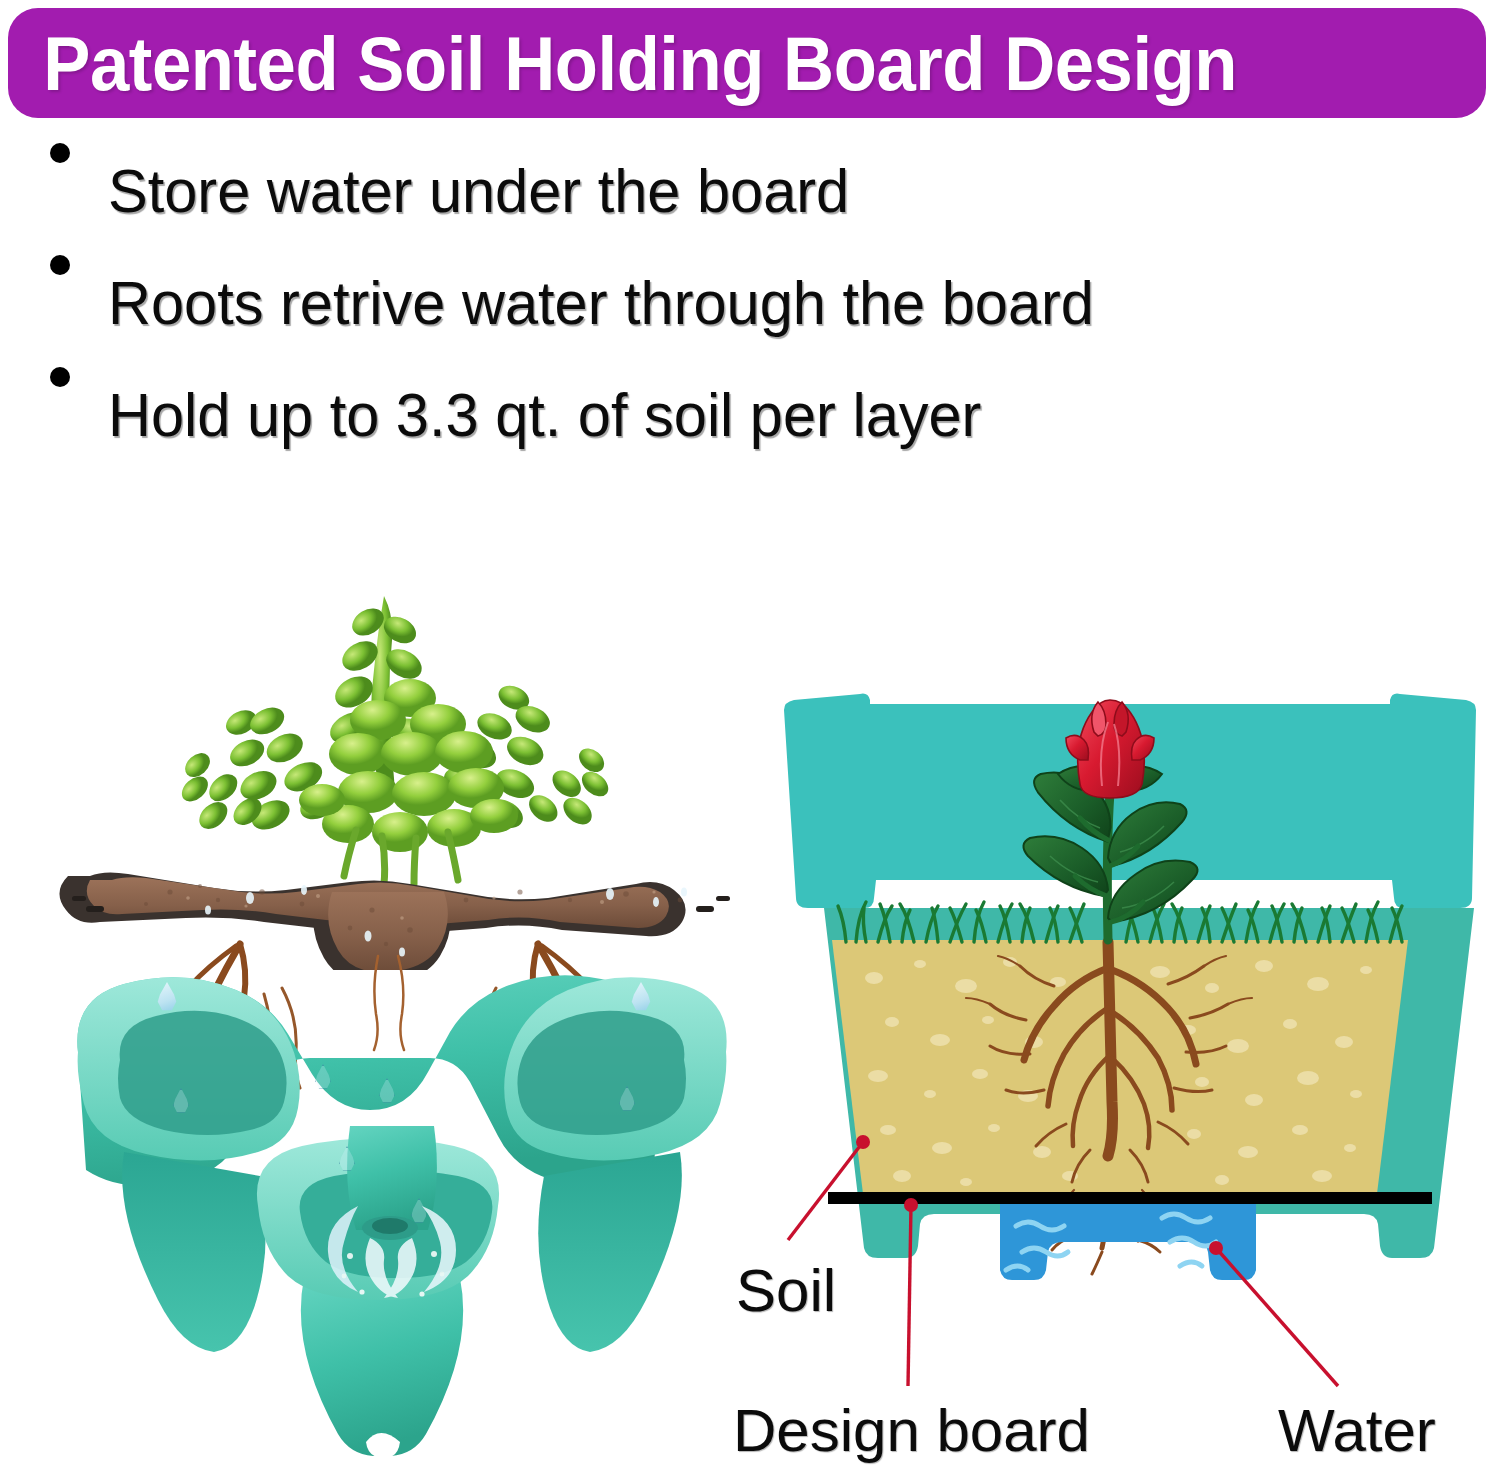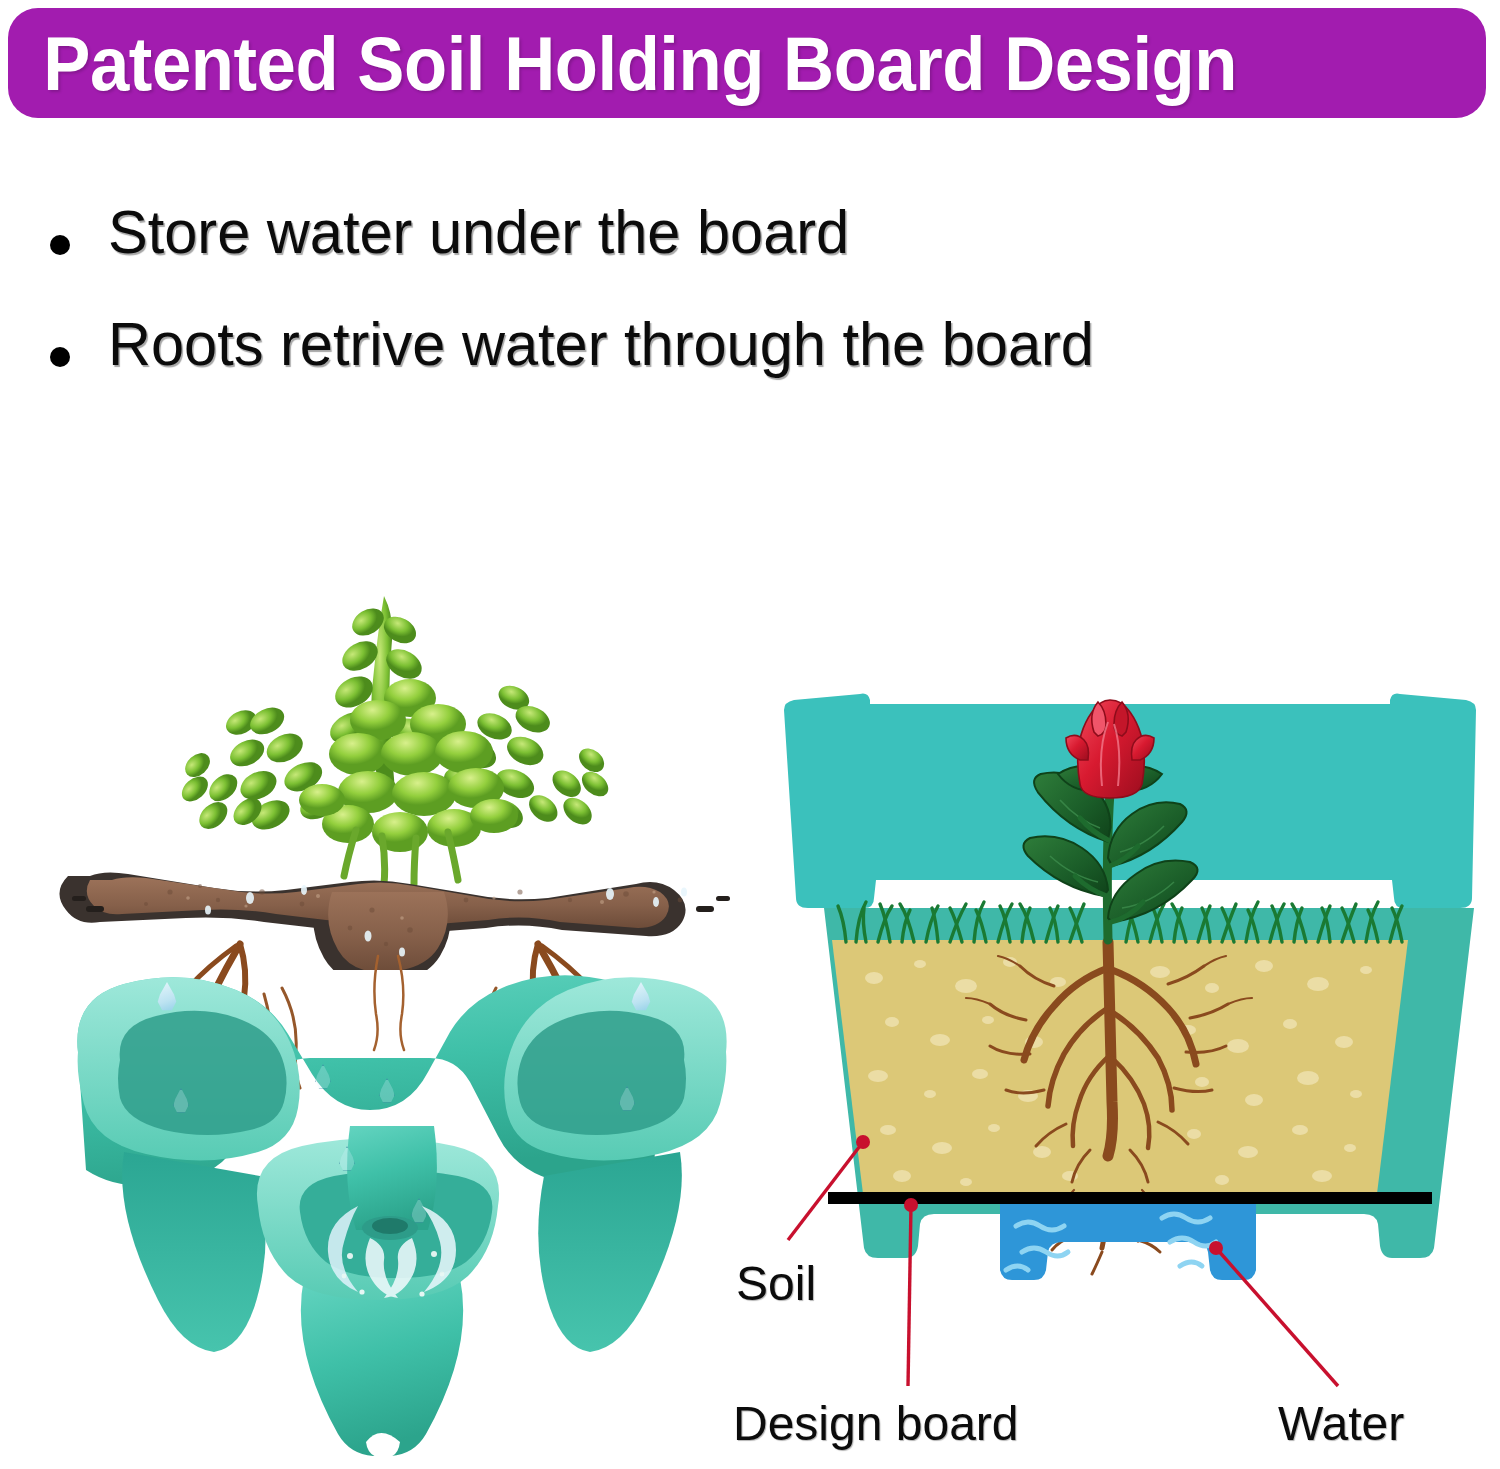--- a/index.html
+++ b/index.html
@@ -14,21 +14,21 @@
   }
   #banner-title {
     color:#ffffff; font-size:76px; font-weight:bold;
     letter-spacing:-0.5px; padding-left:38px; white-space:nowrap;
     transform:scaleX(0.93); transform-origin:left center;
     text-shadow:2px 2px 3px rgba(0,0,0,0.18);
   }
 
   
   #bullets { position:absolute; left:50px; top:155px; width:1420px; }
-  .blt { display:flex; align-items:flex-end; height:112px; }
+  .blt { display:flex; align-items:flex-start; height:112px; }
   .blt-dot {
     width:20px; height:20px; border-radius:50%; background:#000;
     flex:0 0 20px; margin-right:38px; position:relative; top:-12px;
   }
   .blt-txt {
     font-size:62px; color:#0b0b0b; white-space:nowrap;
     transform:scaleX(0.96); transform-origin:left center;
     text-shadow:1.5px 1.5px 1px rgba(0,0,0,0.35);
   }
 
@@ -57,21 +57,21 @@
     border:2px solid rgba(20,110,140,0.55); background:rgba(220,245,255,0.25);
     clip-path:polygon(50% 0%,82% 42%,92% 66%,72% 94%,28% 94%,8% 66%,18% 42%);
   }
 
   
   #diagram { position:absolute; left:770px; top:690px; width:720px; height:640px; }
   #diagram svg { width:100%; height:100%; display:block; overflow:visible; }
 
   
   .clabel {
-    position:absolute; font-size:48px; color:#0b0b0b; white-space:nowrap;
+    position:absolute; font-size:60px; color:#0b0b0b; white-space:nowrap;
     text-shadow:1px 1px 1px rgba(0,0,0,0.3);
   }
   #lab-soil { left:736px; top:1256px; }
   #lab-board { left:733px; top:1396px; }
   #lab-water { left:1278px; top:1396px; }
 
   #leaders { position:absolute; left:0; top:0; width:1500px; height:1469px; pointer-events:none; }
 </style>
 </head>
 <body>
@@ -81,20 +81,24 @@
 </div>
 
 <div id="bullets">
   <div class="blt">
     <span class="blt-dot"></span>
     <span class="blt-txt">Store water under the board</span>
   </div>
   <div class="blt">
     <span class="blt-dot"></span>
     <span class="blt-txt">Roots retrive water through the board</span>
+  </div>
+  <div class="blt">
+    <span class="blt-dot"></span>
+    <span class="blt-txt">Hold up to 3.3 qt. of soil per layer</span>
   </div>
 </div>
 
 <div id="photo">
 
   <svg style="position:absolute;left:130px;top:0;width:450px;height:300px" viewBox="0 0 450 300">
     <defs>
       <radialGradient id="lg1" cx="35%" cy="30%">
         <stop offset="0%" stop-color="#c6e878"></stop>
           <stop offset="62%" stop-color="#7cc033"></stop>

